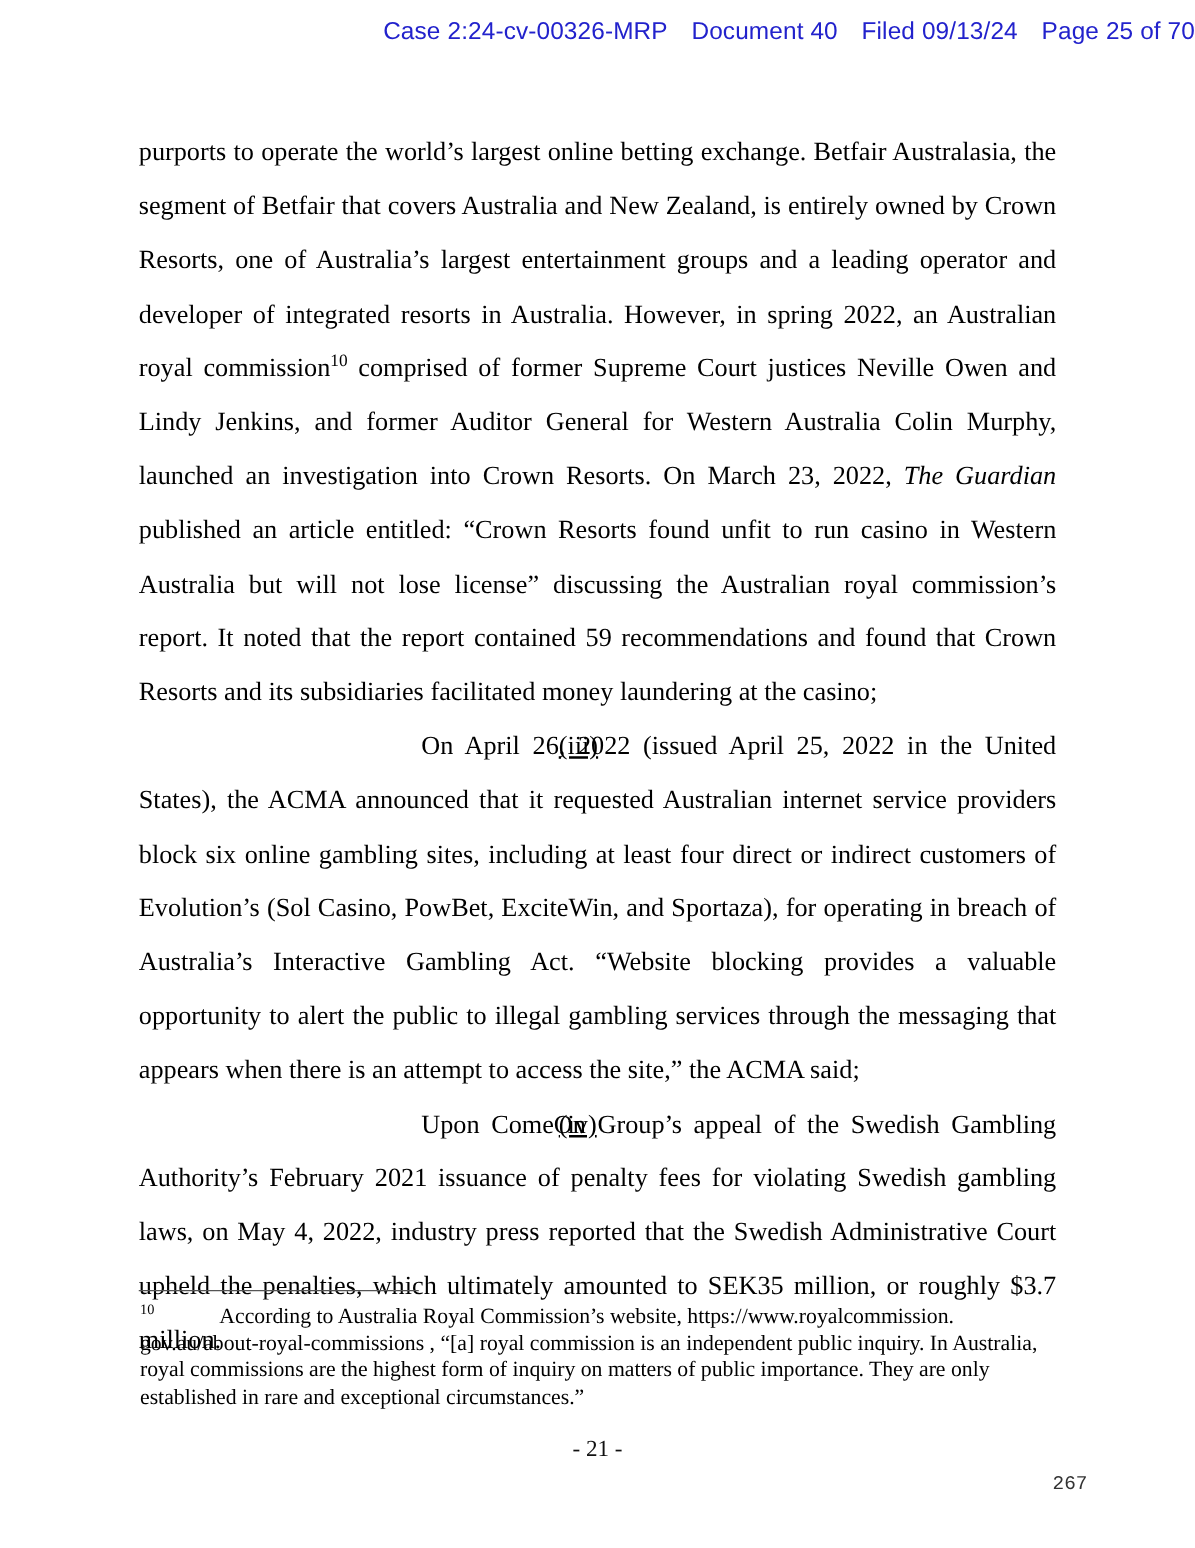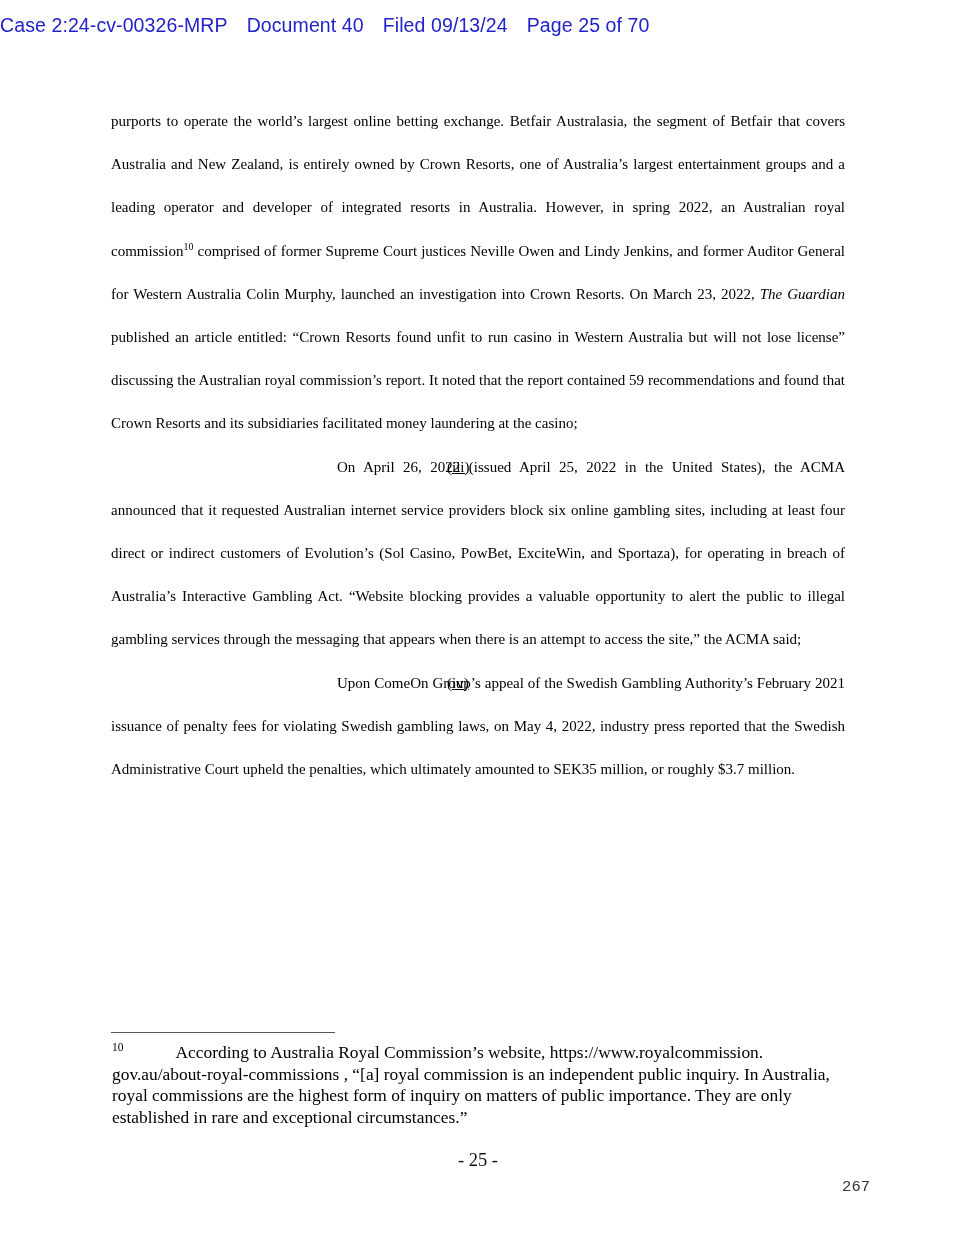--- a/index.html
+++ b/index.html
@@ -15,41 +15,41 @@
     color: #000000;
     overflow: hidden;
   }
 
   
   .ecf-header {
     position: absolute;
     top: 14px;
     left: 0;
     width: 956px;
-    text-align: left;
+    text-align: right;
     color: #2222cc;
     font-family: "Liberation Sans", "DejaVu Sans", sans-serif;
     font-size: 19.5px;
     letter-spacing: 0.1px;
     white-space: nowrap;
   }
   .ecf-header span { display: inline-block; }
   .ecf-gap { width: 19px; }
 
   
   .page {
     position: absolute;
     left: 111px;
     top: 100px;
     width: 734px;
   }
 
   p.body-par {
     margin: 0;
-    font-size: 15px;
+    font-size: 21px;
     line-height: 43.2px;
     text-align: justify;
     text-justify: inter-word;
     -webkit-hyphens: none;
     hyphens: none;
   }
   p.body-par.cont { text-indent: 0; }
 
   
   p.body-par.roman { text-indent: 168px; }
@@ -133,15 +133,15 @@
 
   <p class="body-par roman"><span class="roman-label">(iv)</span><span>Upon ComeOn Group’s appeal of the Swedish Gambling Authority’s February 2021 issuance of penalty fees for violating Swedish gambling laws, on May 4, 2022, industry press reported that the Swedish Administrative Court upheld the penalties, which ultimately amounted to SEK35 million, or roughly $3.7 million.</span></p>
 
 </div>
 
 <div class="footnote-zone">
   <div class="fn-rule"></div>
   <p class="footnote"><span class="fn-num">10</span><span class="fn-tab"></span><span>According to Australia Royal Commission’s website, https://www.royalcommission. gov.au/about-royal-commissions , “[a] royal commission is an independent public inquiry. In Australia, royal commissions are the highest form of inquiry on matters of public importance. They are only established in rare and exceptional circumstances.”</span></p>
 </div>
 
-<div class="page-number">- 25 -</div>
+<div class="page-number">- 21 -</div>
 <div class="doc-id">4877-1441-6091.v3</div>
 <div class="bates">267</div>
 
 </body></html>

